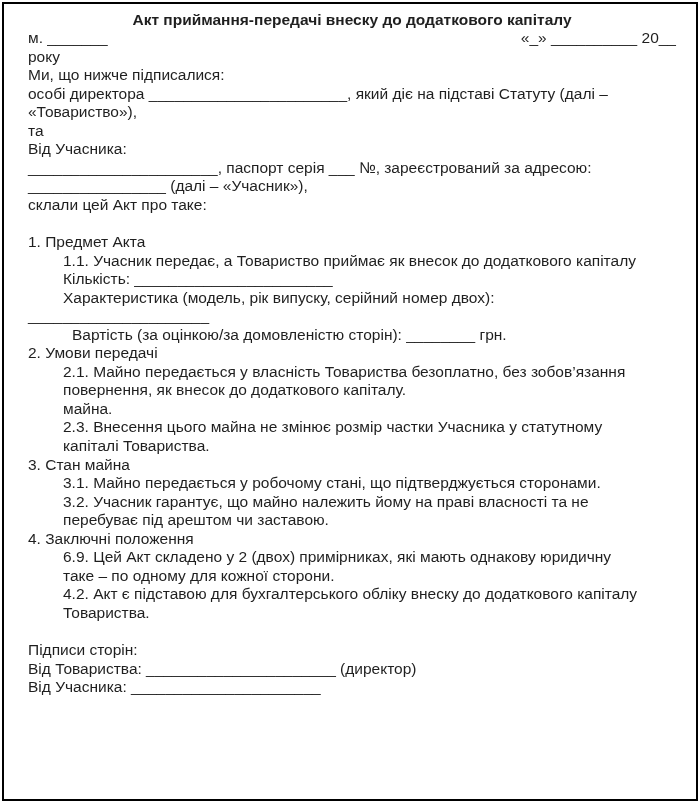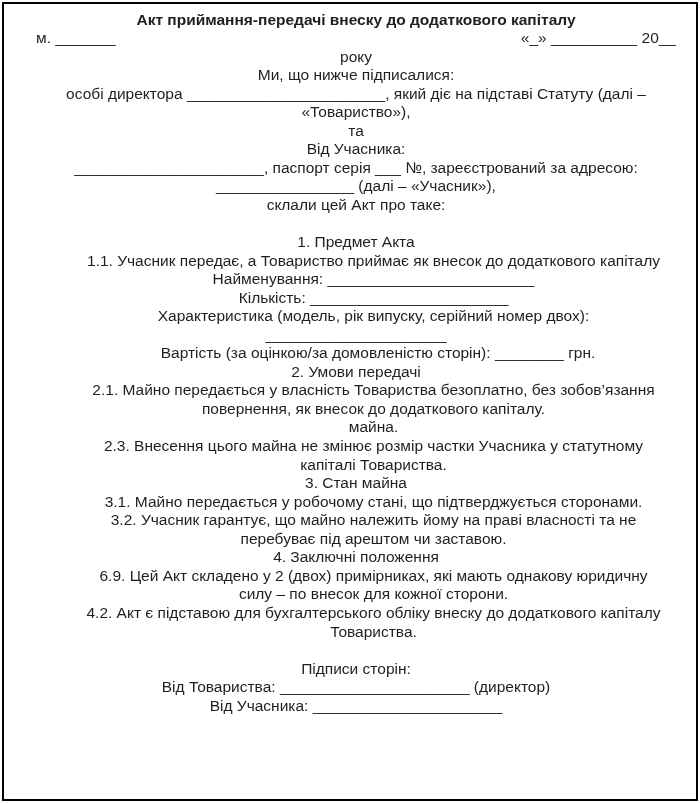--- a/index.html
+++ b/index.html
@@ -13,28 +13,27 @@
   }
   .frame {
     position: absolute;
     top: 2px; left: 2px; right: 2px; bottom: 2px;
     border: 2px solid #000000;
     box-sizing: border-box;
     overflow: hidden;
     background: #ffffff;
   }
   .content {
-    padding: 6px 20px 0 32px;
+    padding: 6px 20px 0 24px;
   }
   .line {
     font-size: 15.5px;
     line-height: 18.55px;
     color: #1f1f1f;
     white-space: pre;
-    text-align: center;
   }
   .title {
     font-weight: bold;
     text-align: center;
     line-height: 19px;
     white-space: normal;
   }
   .hrow {
     display: flex;
     justify-content: space-between;
@@ -60,38 +59,37 @@
     <div class="line">особі директора _______________________, який діє на підставі Статуту (далі –</div>
     <div class="line">«Товариство»),</div>
     <div class="line">та</div>
     <div class="line">Від Учасника:</div>
     <div class="line">______________________, паспорт серія ___ №, зареєстрований за адресою:</div>
     <div class="line">________________ (далі – «Учасник»),</div>
     <div class="line">склали цей Акт про таке:</div>
     <div class="line"> </div>
     <div class="line">1. Предмет Акта</div>
     <div class="line ind1">1.1. Учасник передає, а Товариство приймає як внесок до додаткового капіталу</div>
-    <div class="line ind1">Найменування: ________________________</div>
     <div class="line ind1">Кількість: _______________________</div>
     <div class="line ind1">Характеристика (модель, рік випуску, серійний номер двох):</div>
     <div class="line">_____________________</div>
     <div class="line ind2">Вартість (за оцінкою/за домовленістю сторін): ________ грн.</div>
     <div class="line">2. Умови передачі</div>
     <div class="line ind1">2.1. Майно передається у власність Товариства безоплатно, без зобов’язання</div>
     <div class="line ind1">повернення, як внесок до додаткового капіталу.</div>
     <div class="line ind1">майна.</div>
     <div class="line ind1">2.3. Внесення цього майна не змінює розмір частки Учасника у статутному</div>
     <div class="line ind1">капіталі Товариства.</div>
     <div class="line">3. Стан майна</div>
     <div class="line ind1">3.1. Майно передається у робочому стані, що підтверджується сторонами.</div>
     <div class="line ind1">3.2. Учасник гарантує, що майно належить йому на праві власності та не</div>
     <div class="line ind1">перебуває під арештом чи заставою.</div>
     <div class="line">4. Заключні положення</div>
     <div class="line ind1">6.9. Цей Акт складено у 2 (двох) примірниках, які мають однакову юридичну</div>
-    <div class="line ind1">силу – по внесок для кожної сторони.</div>
+    <div class="line ind1">таке – по одному для кожної сторони.</div>
     <div class="line ind1">4.2. Акт є підставою для бухгалтерського обліку внеску до додаткового капіталу</div>
     <div class="line ind1">Товариства.</div>
     <div class="line"> </div>
     <div class="line">Підписи сторін:</div>
     <div class="line">Від Товариства: ______________________ (директор)</div>
     <div class="line">Від Учасника: ______________________</div>
 
   </div>
 </div>
 

